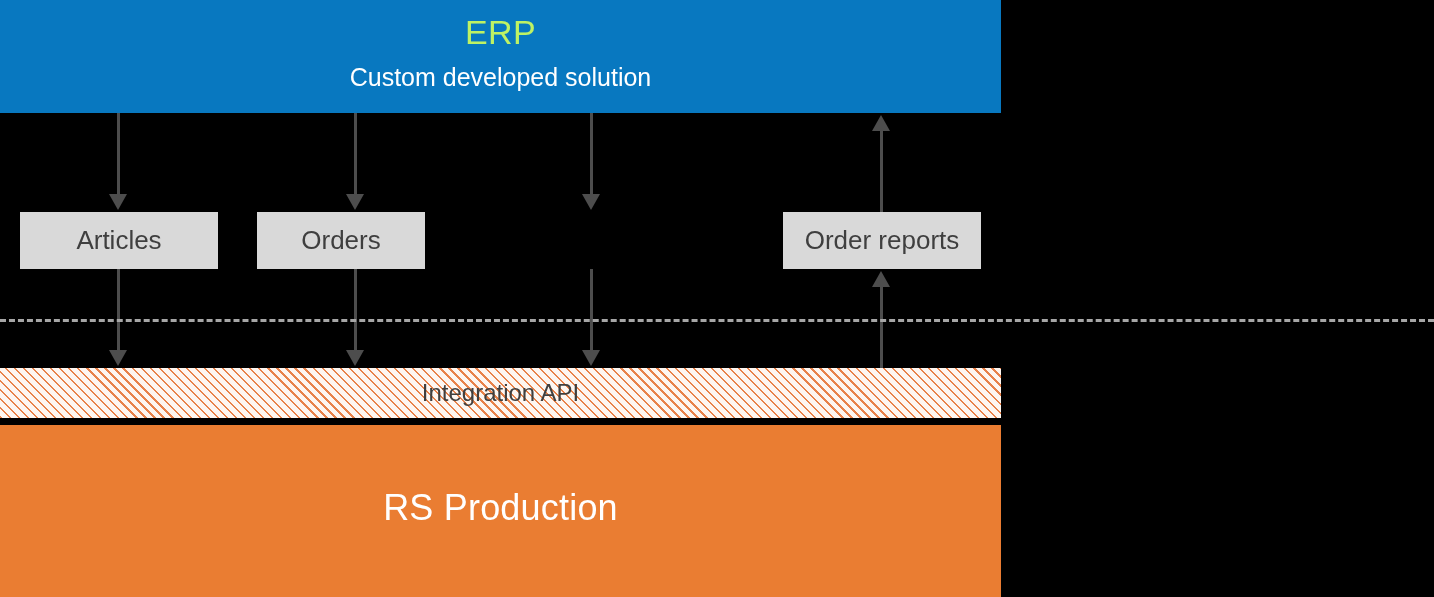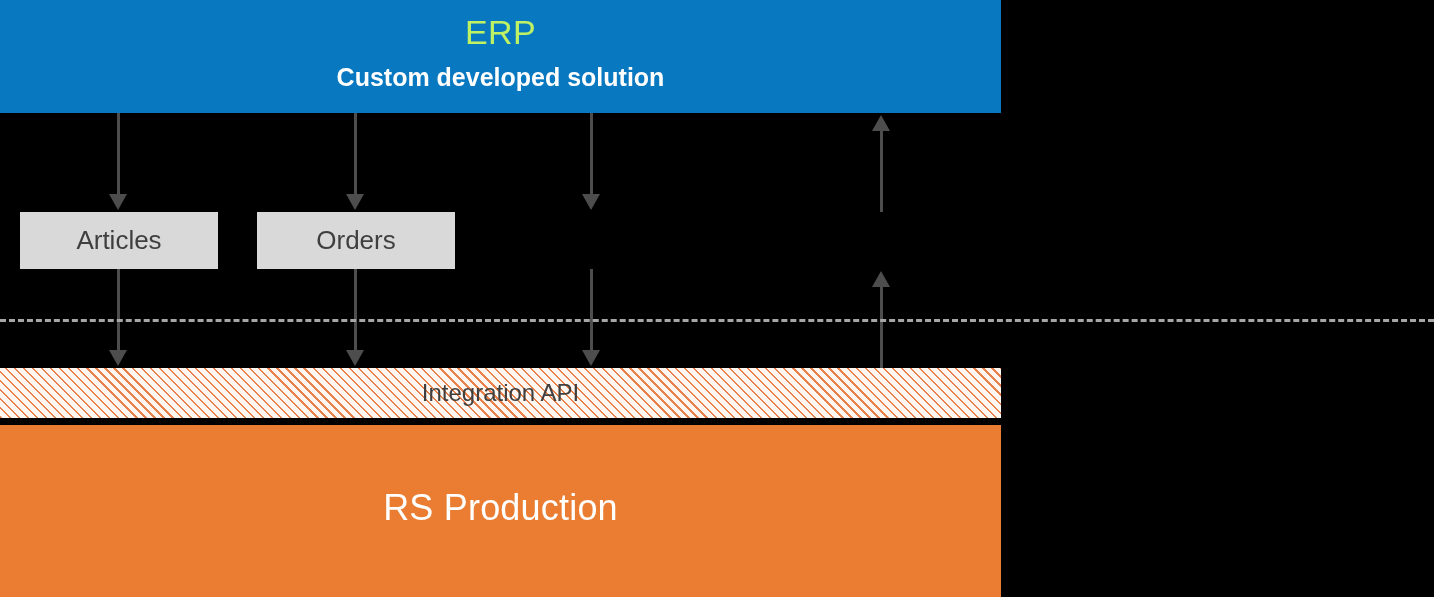--- a/index.html
+++ b/index.html
@@ -46,39 +46,38 @@
     line-height: 40px;
     letter-spacing: 0.3px;
     white-space: nowrap;
   }
   .erp-subtitle {
     color: #ffffff;
     font-size: 25px;
     line-height: 30px;
     margin-top: 10px;
     white-space: nowrap;
-    font-weight: bold;
   }
 
   
   .mid-box {
     position: absolute;
     top: 212px;
     height: 57px;
     background: #d9d9d9;
     display: flex;
     align-items: center;
     justify-content: center;
     color: #3f3f3f;
     font-size: 26px;
     white-space: nowrap;
     box-sizing: border-box;
   }
   .mid-box.b0 { left: 20px;  width: 198px; }
-  .mid-box.b1 { left: 257px; width: 198px; }
+  .mid-box.b1 { left: 257px; width: 168px; }
   .mid-box.b2 { left: 493px; width: 198px; }
   .mid-box.b3 { left: 783px; width: 198px; }
 
   
   .conn {
     position: absolute;
     width: 3px;
     background: #4d4d4d;
   }
   .arrowhead {
@@ -171,20 +170,23 @@
 
   <div class="conn" style="left:880px; top:130px; height:82px;"></div>
   <div class="arrowhead up" style="left:872px; top:115px;"></div>
 
   <div class="mid-box b0">
     <span>Articles</span>
   </div>
   <div class="mid-box b1">
     <span>Orders</span>
   </div>
+  <div class="mid-box b3">
+    <span>Order reports</span>
+  </div>
 
   <div class="conn" style="left:117px; top:269px; height:83px;"></div>
   <div class="arrowhead down" style="left:109px; top:350px;"></div>
 
   <div class="conn" style="left:354px; top:269px; height:83px;"></div>
   <div class="arrowhead down" style="left:346px; top:350px;"></div>
 
   <div class="conn" style="left:590px; top:269px; height:83px;"></div>
   <div class="arrowhead down" style="left:582px; top:350px;"></div>
 

